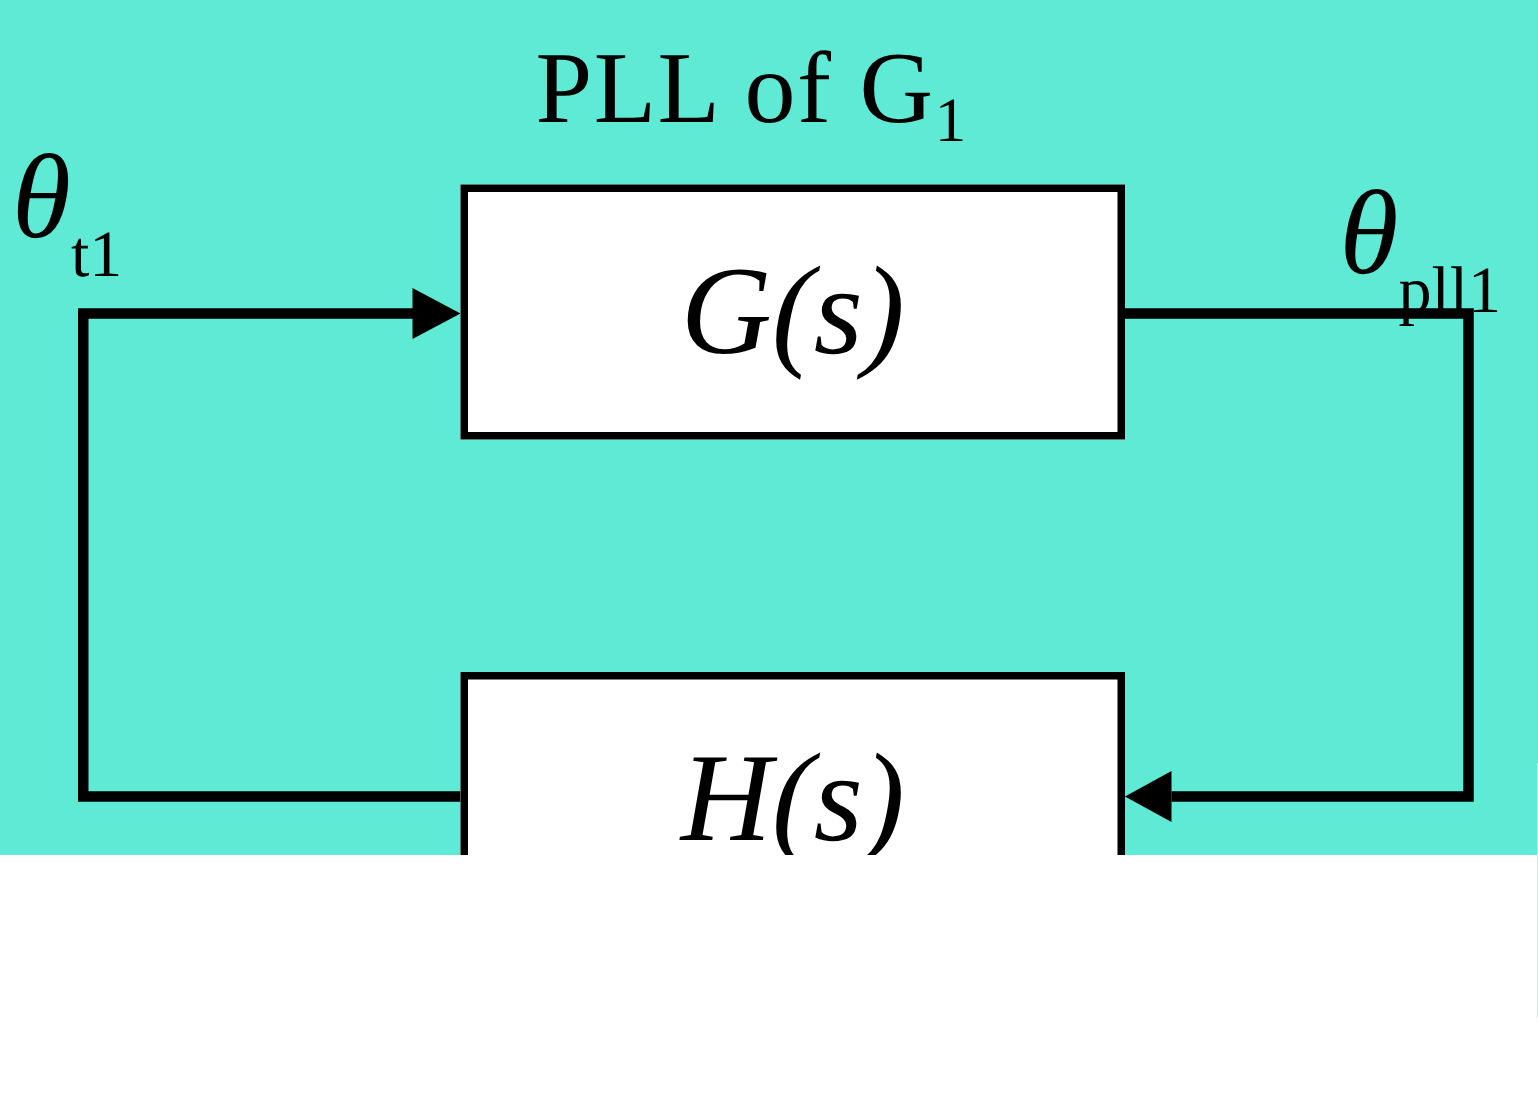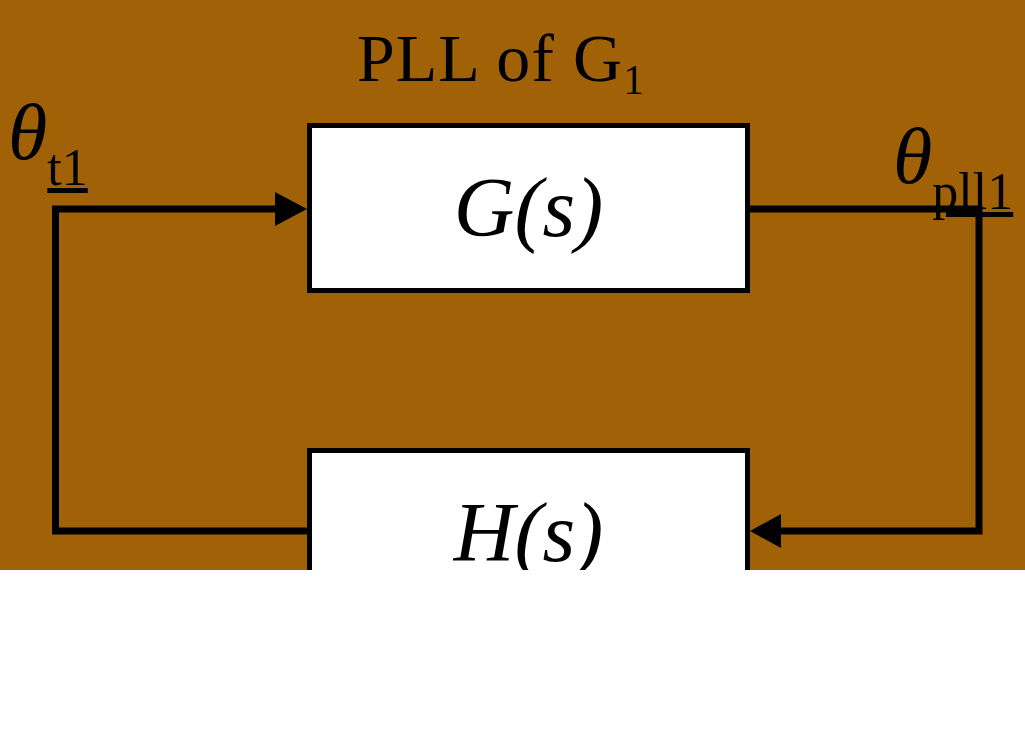--- a/index.html
+++ b/index.html
@@ -4,21 +4,21 @@
 <style>
   html, body {
     margin: 0;
     padding: 0;
     background: #ffffff;
   }
   .stage {
     position: relative;
     width: 1025px;
     height: 570px;
-    background: #a16207;
+    background: #5eead4;
     font-family: "Liberation Serif", "DejaVu Serif", serif;
     color: #000000;
     overflow: hidden;
     text-align: right;
   }
   .wires {
     position: absolute;
     left: 0; top: 0;
     width: 1025px;
     height: 741px;
@@ -59,23 +59,22 @@
     line-height: 1;
     white-space: nowrap;
   }
   .theta-left  { left: 8px;   top: 92px; }
   .theta-right { left: 893px; top: 92px; margin-top: 24px; }
   .theta-sym {
     font-style: italic;
     font-size: 80px;
   }
   .theta-sub {
-    font-size: 52px;
+    font-size: 44px;
     vertical-align: -26px;
-    text-decoration: underline;
   }
 </style>
 </head>
 <body>
 
 <div class="stage">
 
   <svg class="wires" viewBox="0 0 1025 741" xmlns="http://www.w3.org/2000/svg">
 
     <polyline points="307,531 55.5,531 55.5,209 277,209" fill="none" stroke="#000000" stroke-width="7"></polyline>

